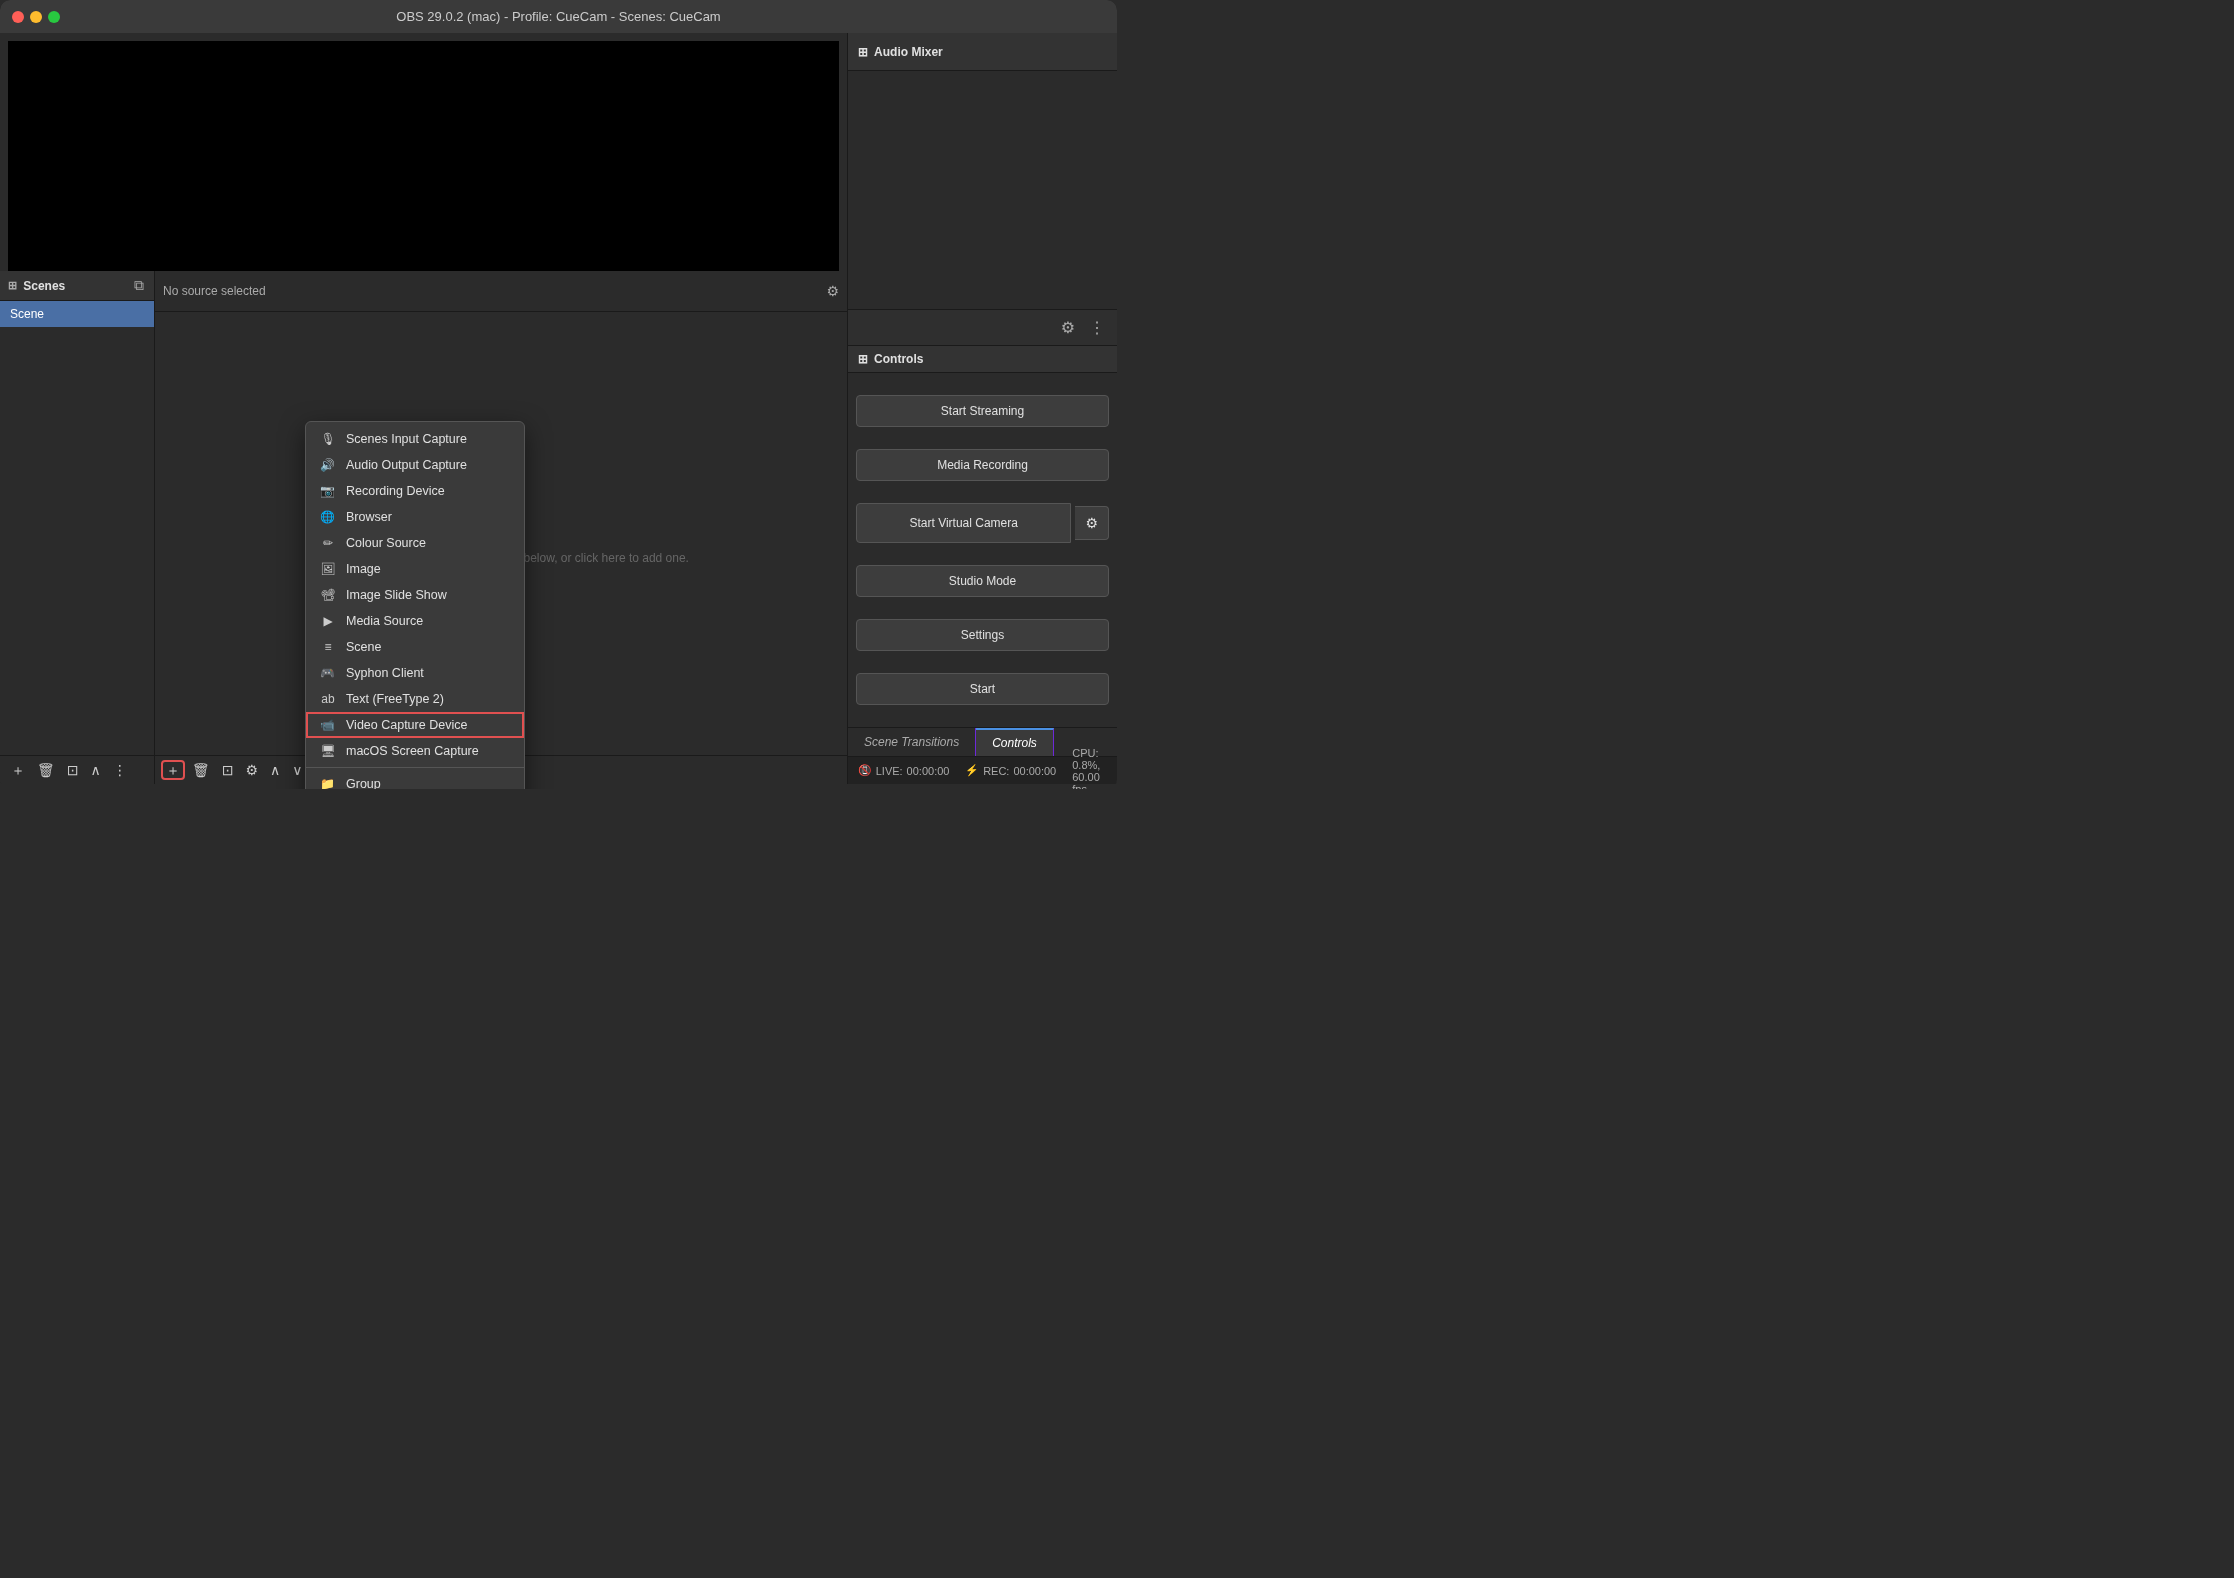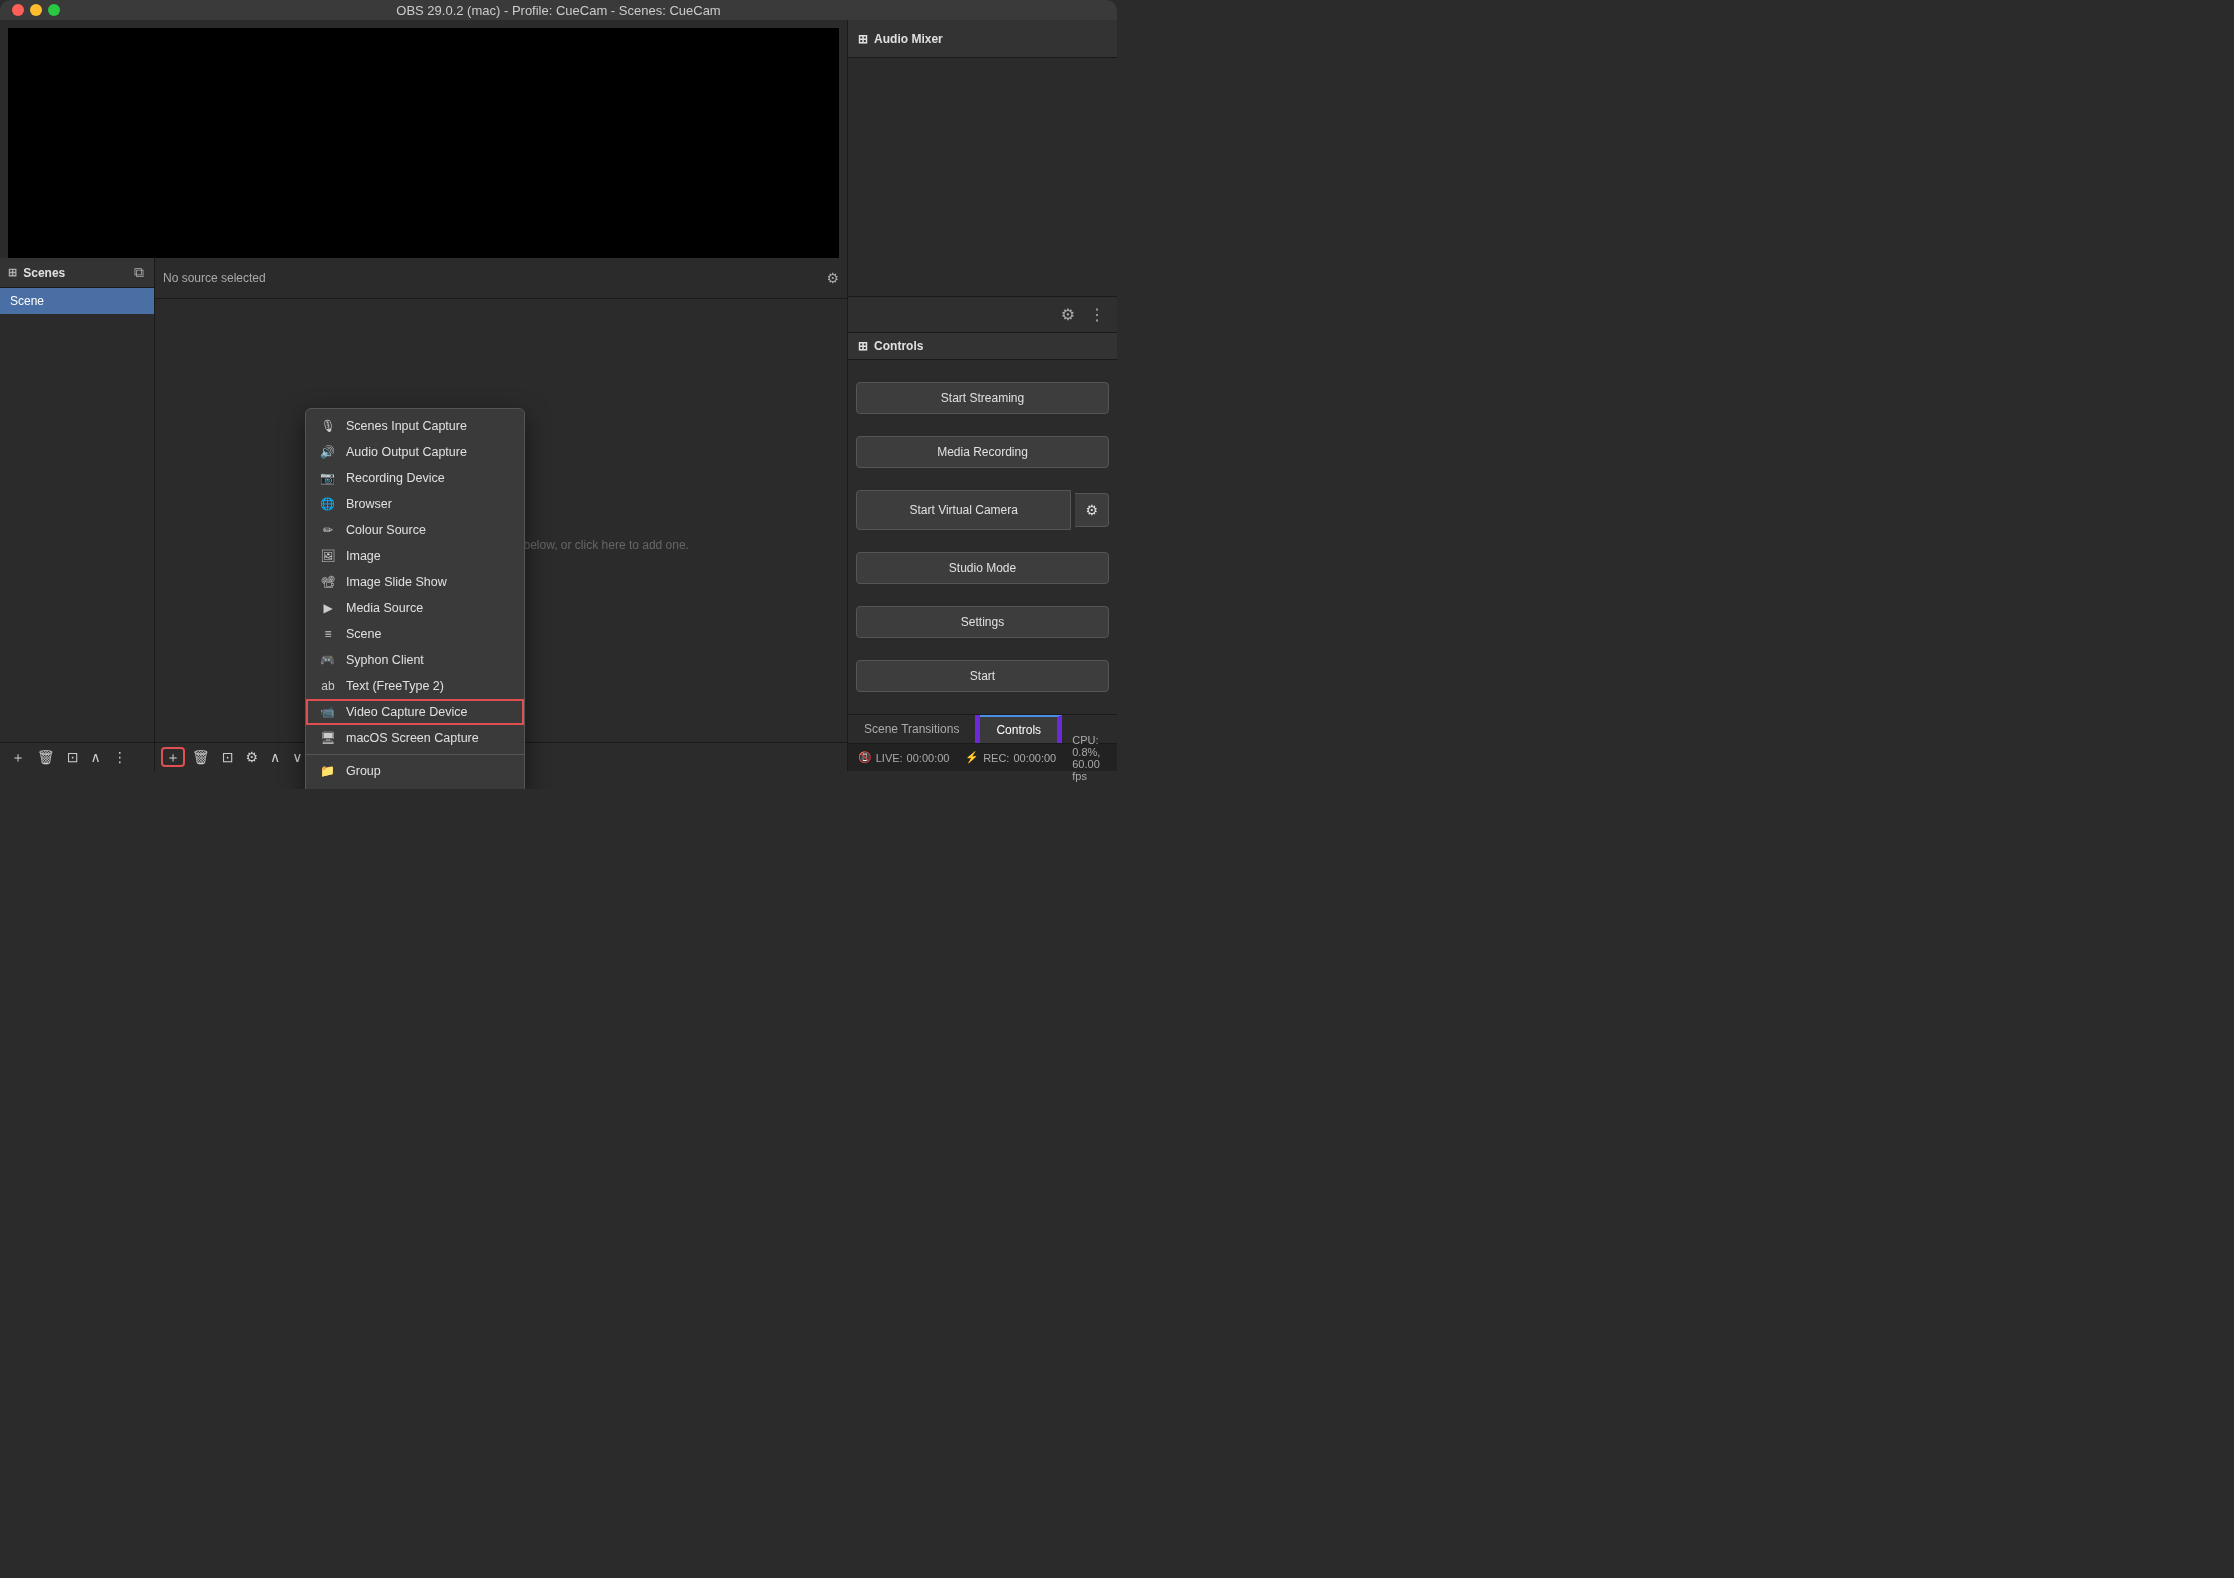--- a/index.html
+++ b/index.html
@@ -9,21 +9,21 @@
       color: #e0e0e0;
       width: 1117px;
       height: 789px;
       overflow: hidden;
       position: relative;
       border-radius: 10px;
     }
 
     
     .titlebar {
-      height: 20px;
+      height: 33px;
       background: #3a3a3a;
       display: flex;
       align-items: center;
       justify-content: center;
       position: relative;
       border-radius: 10px 10px 0 0;
     }
     .titlebar-title {
       font-size: 13px;
       color: #cccccc;
@@ -300,21 +300,22 @@
       display: flex;
       border-top: 1px solid #1a1a1a;
     }
     .bottom-tab {
       padding: 6px 16px;
       font-size: 12px;
       cursor: pointer;
       background: #2b2b2b;
       color: #aaa;
       border: none;
-      border-right: 5px solid #6d28d9;
+      border-right: 1px solid #6d28d9;
+      font-style: italic;
     }
     .bottom-tab.active {
       background: #3a3a3a;
       color: #fff;
       border-top: 2px solid #4a90e2;
     }
 
     
     .dropdown-menu {
       position: absolute;

